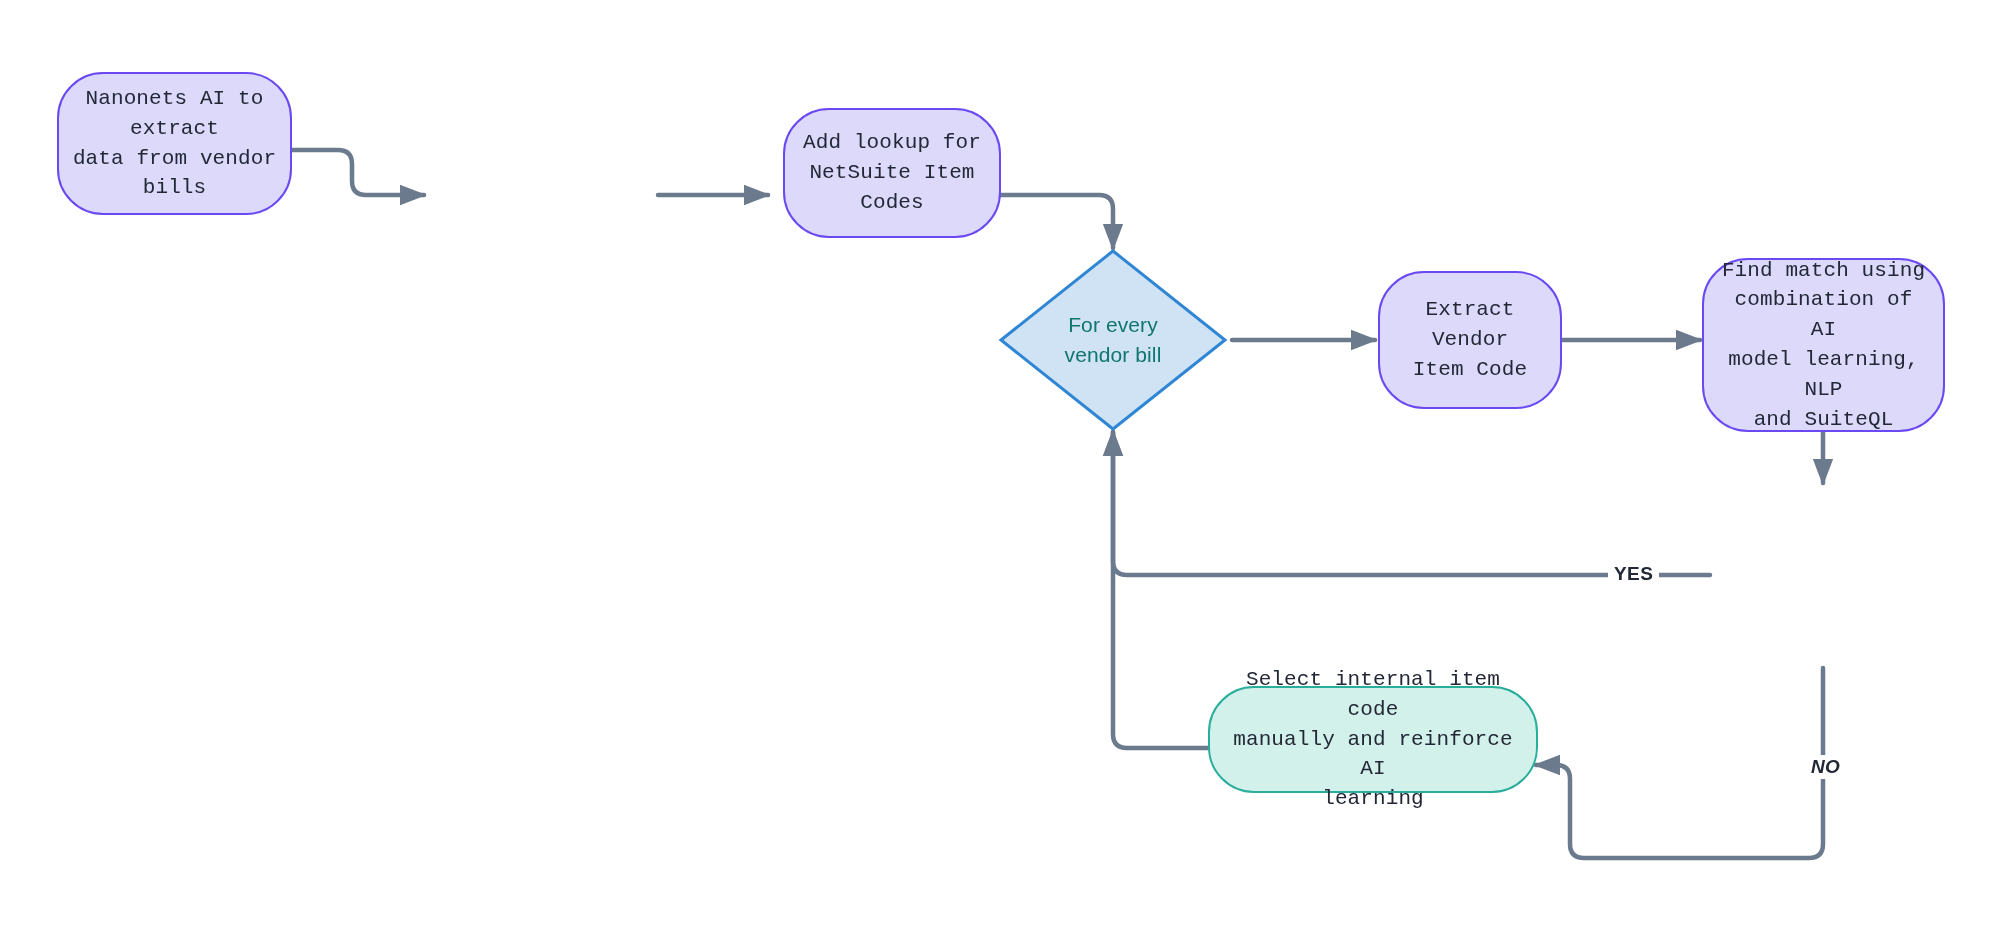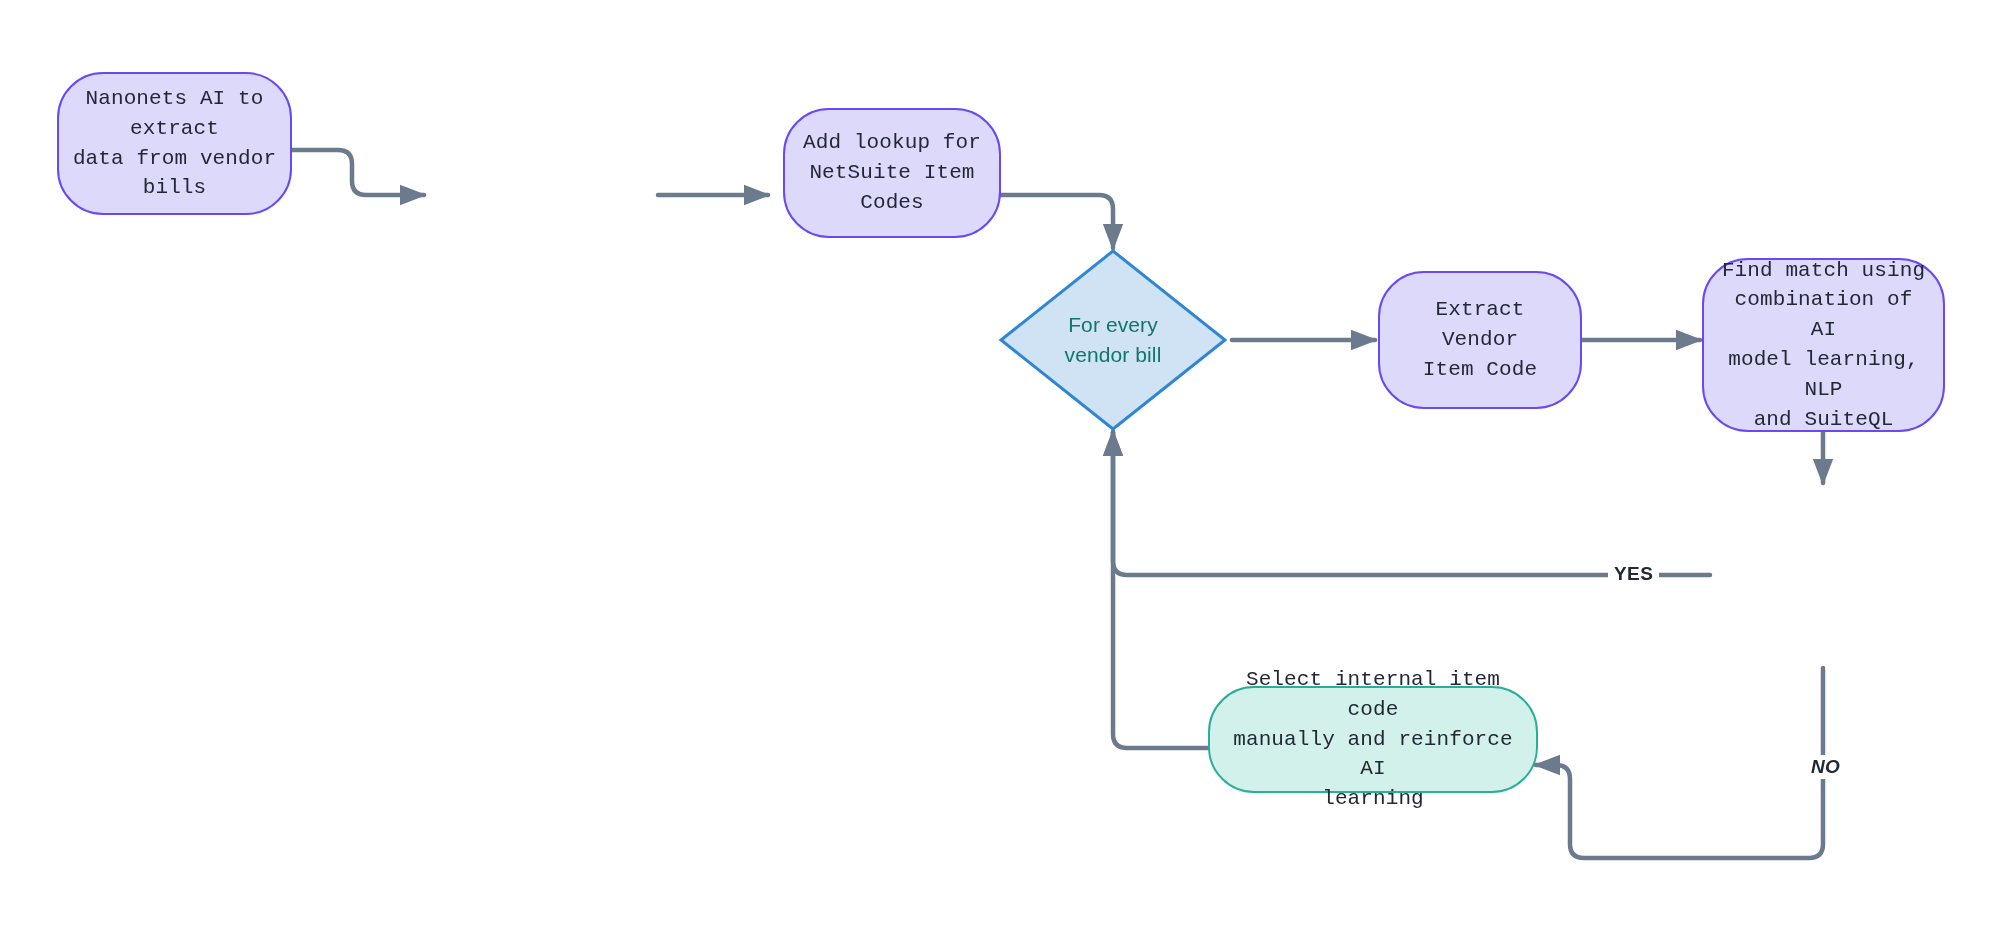--- a/index.html
+++ b/index.html
@@ -134,21 +134,21 @@
   </div>
 
   <div class="diamond-wrap" style="left:998px; top:248px; width:230px; height:184px;">
     <svg width="230" height="184" viewBox="0 0 230 184">
       <polygon points="115,3 227,92 115,181 3,92" fill="#cfe3f5" stroke="#2f86d4" stroke-width="3"></polygon>
     </svg>
     <span class="label">For every
 vendor bill</span>
   </div>
 
-  <div class="node purple" style="left:1378px; top:271px; width:204px; height:138px;">
+  <div class="node purple" style="left:1378px; top:271px; width:184px; height:138px;">
     <span class="label">Extract Vendor
 Item Code</span>
   </div>
 
   <div class="node purple" style="left:1702px; top:250px; width:243px; height:174px;margin-top:8px;">
     <span class="label">Find match using
 combination of AI
 model learning, NLP
 and SuiteQL</span>
   </div>

